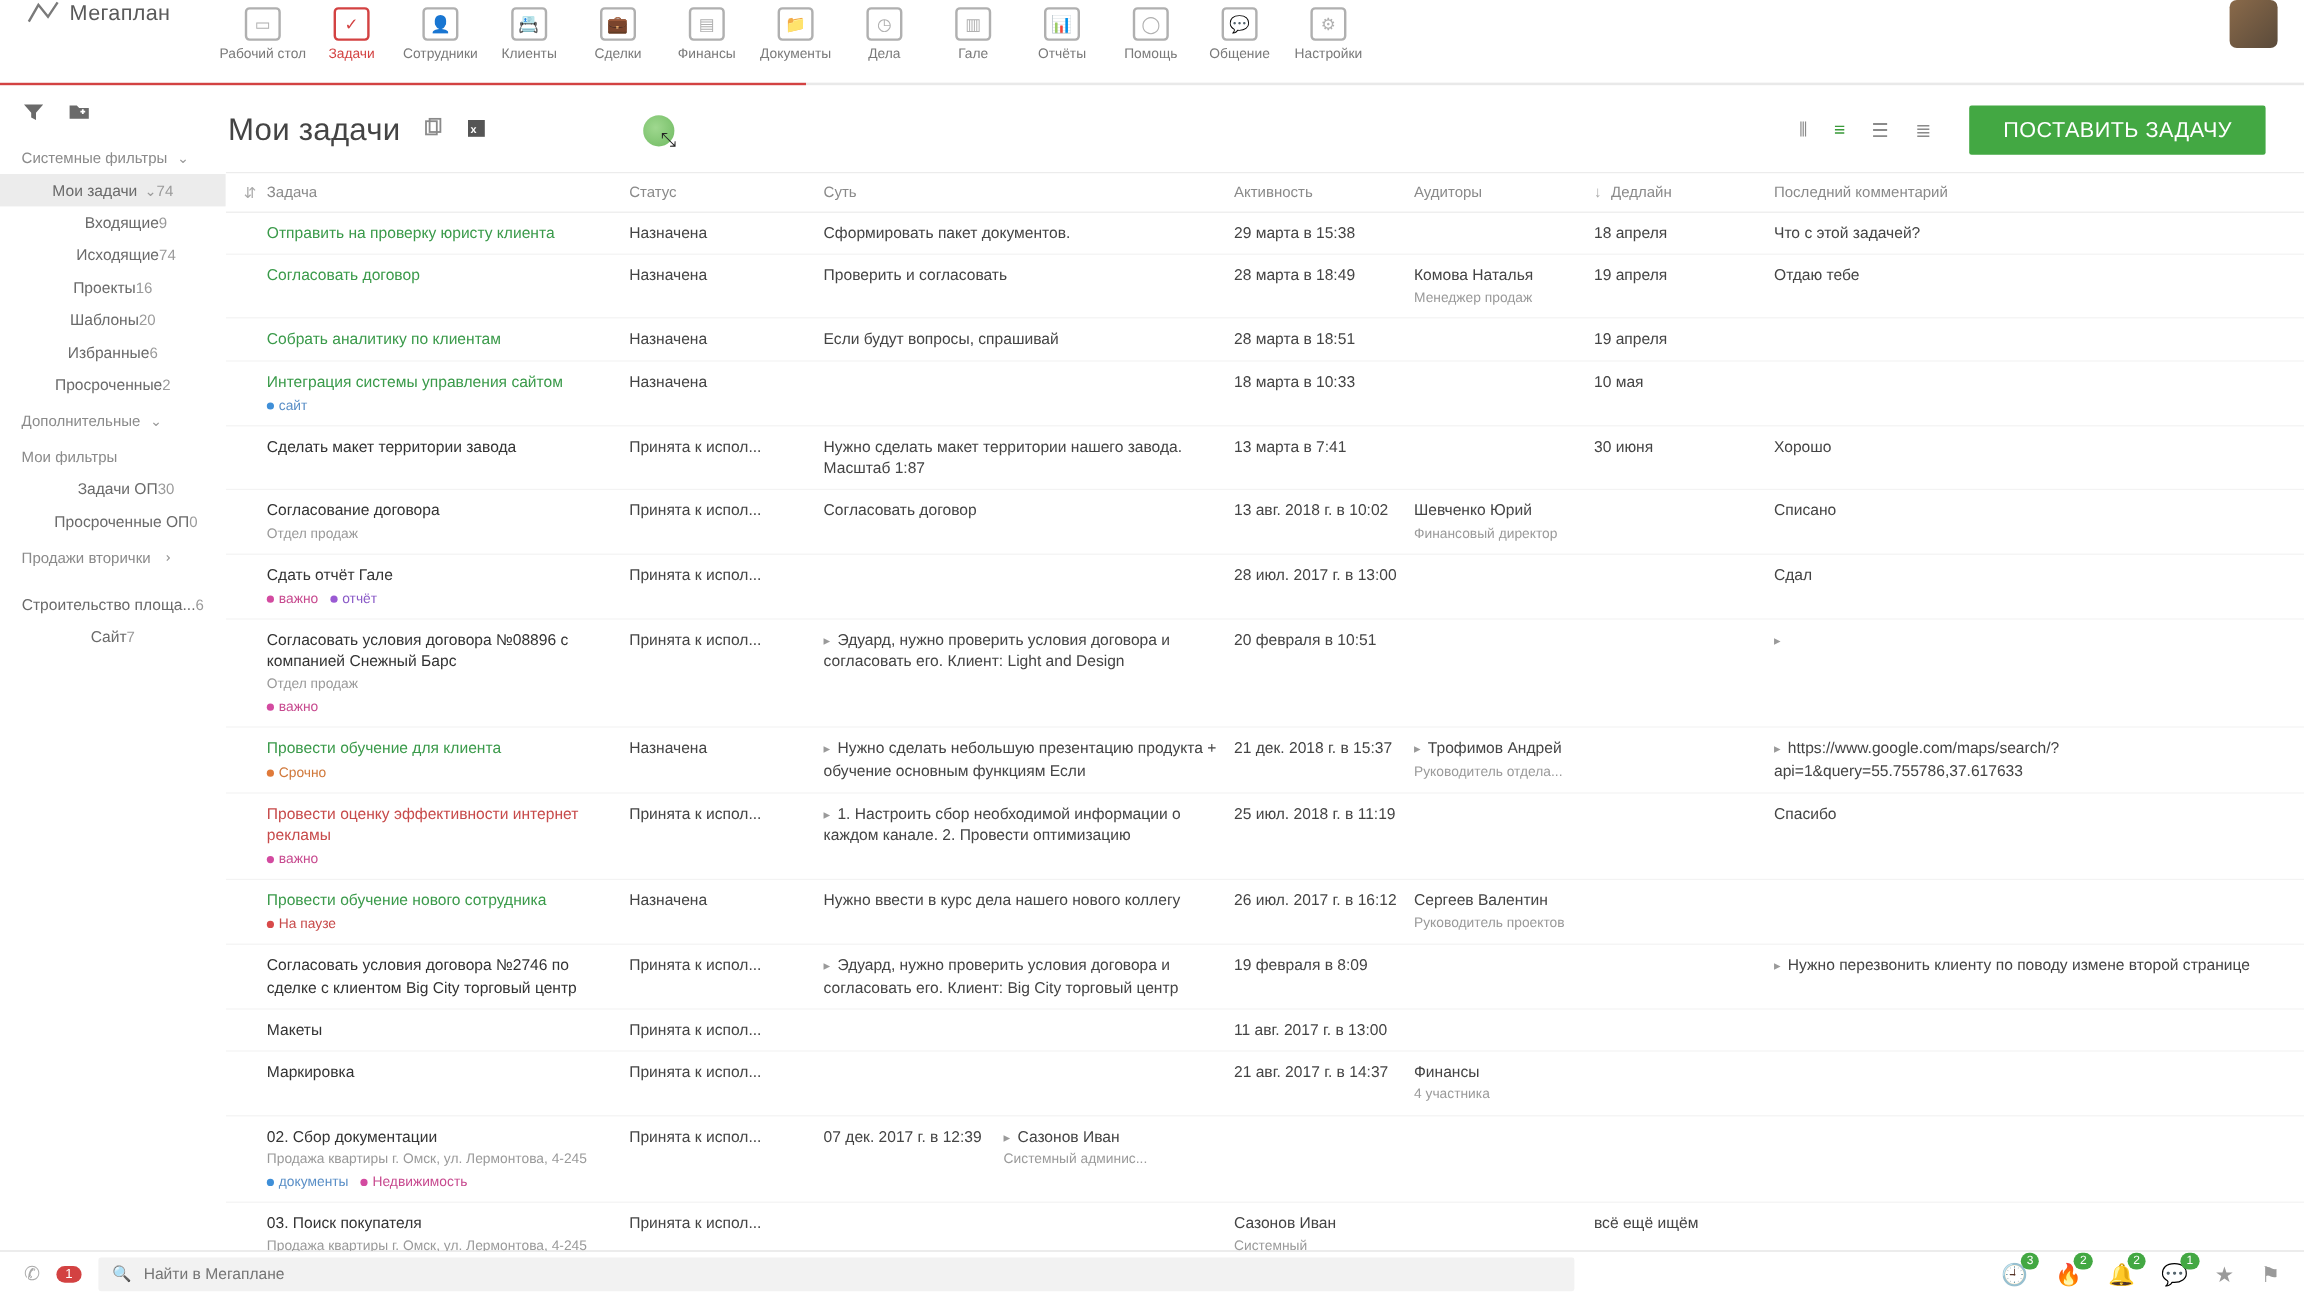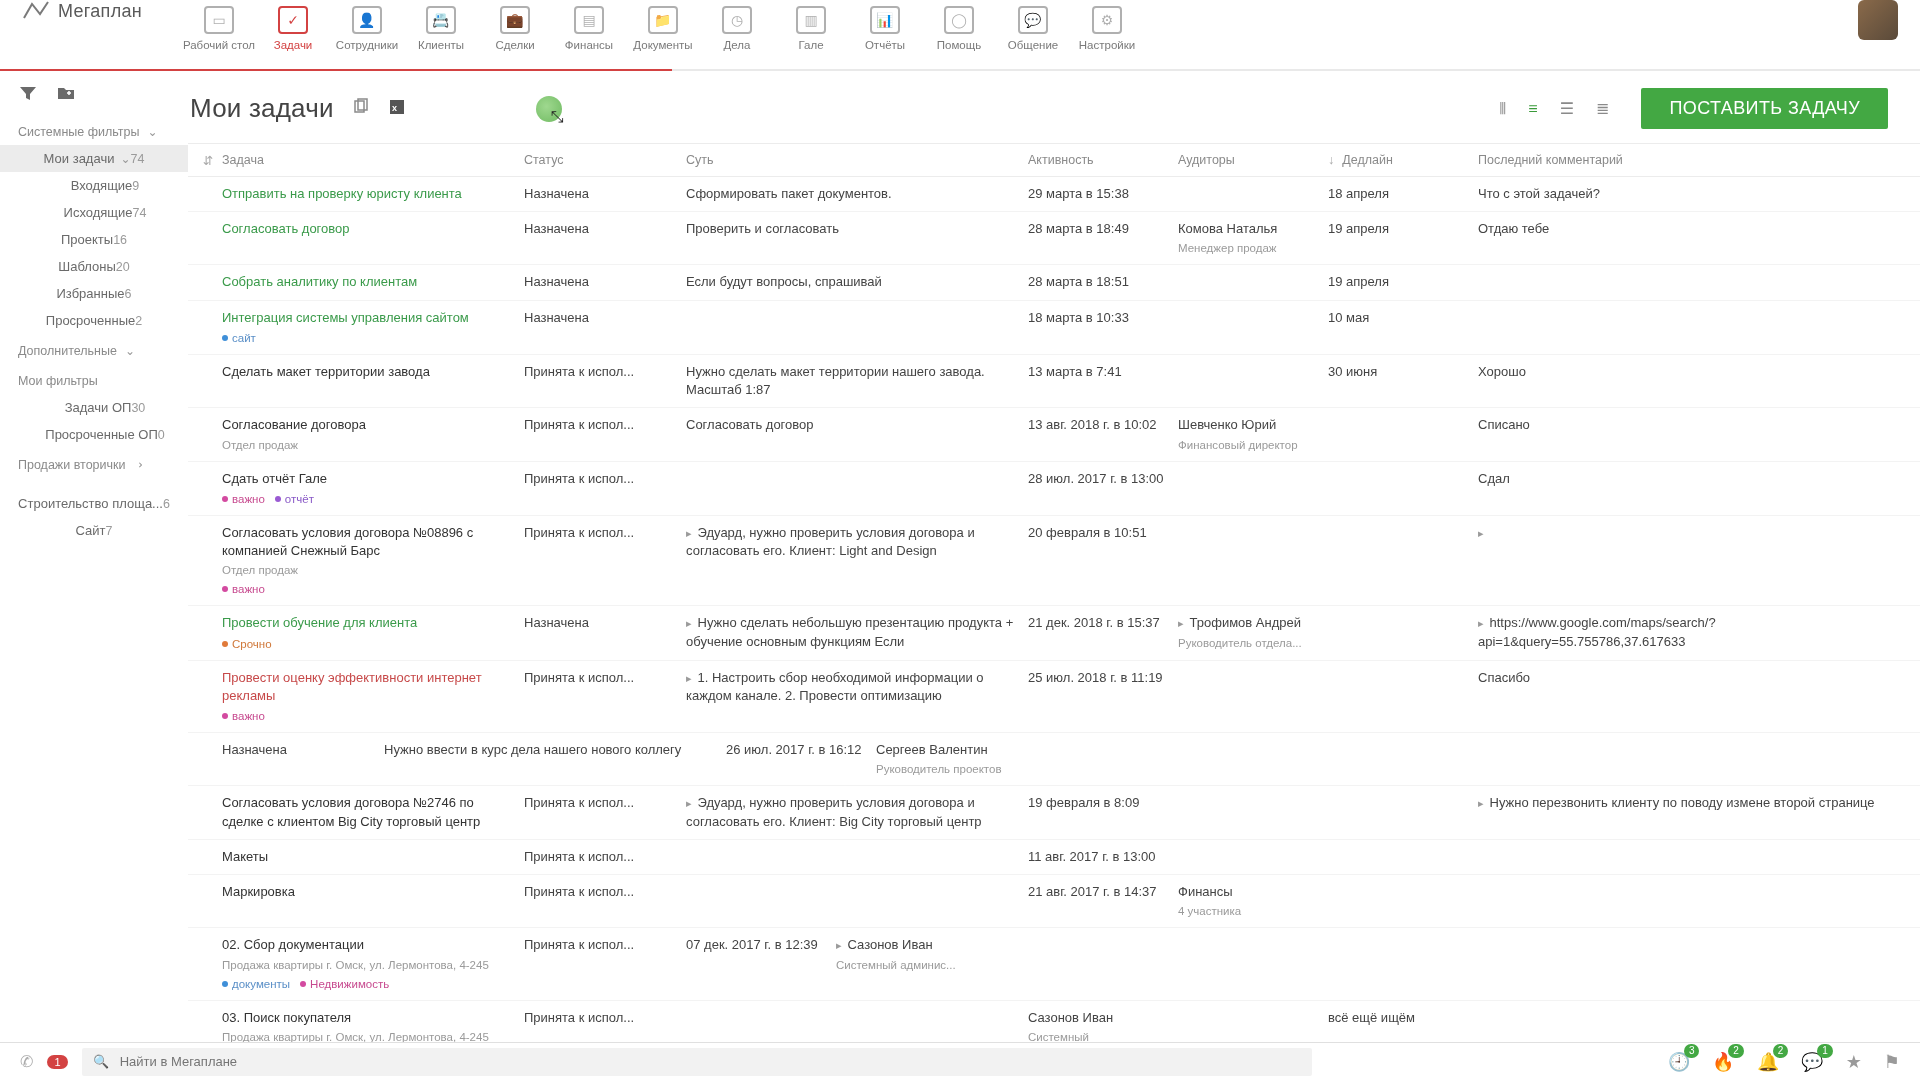--- a/index.html
+++ b/index.html
@@ -404,20 +404,29 @@
             </div>
             <div class="cell col-status">Принята к испол...</div>
             <div class="cell col-essence"><span class="expand">▸</span>1. Настроить сбор необходимой информации о каждом канале. 2. Провести оптимизацию</div>
             <div class="cell col-activity">25 июл. 2018 г. в 11:19</div>
             <div class="cell col-auditors"></div>
             <div class="cell col-deadline"></div>
             <div class="cell col-comment">Спасибо</div>
           </div>
           <div class="row">
             <div class="th-sort"></div>
+            <div class="cell col-task">
+              <div class="task-name link">Провести обучение нового сотрудника</div>
+              <div class="tags">
+                <span class="tag">
+                  <span class="dot red"></span>
+                  <span class="tag-text red">На паузе</span>
+                </span>
+              </div>
+            </div>
             <div class="cell col-status">Назначена</div>
             <div class="cell col-essence">Нужно ввести в курс дела нашего нового коллегу</div>
             <div class="cell col-activity">26 июл. 2017 г. в 16:12</div>
             <div class="cell col-auditors">Сергеев Валентин<div class="auditor-sub">Руководитель проектов</div></div>
             <div class="cell col-deadline"></div>
             <div class="cell col-comment"></div>
           </div>
           <div class="row">
             <div class="th-sort"></div>
             <div class="cell col-task">

